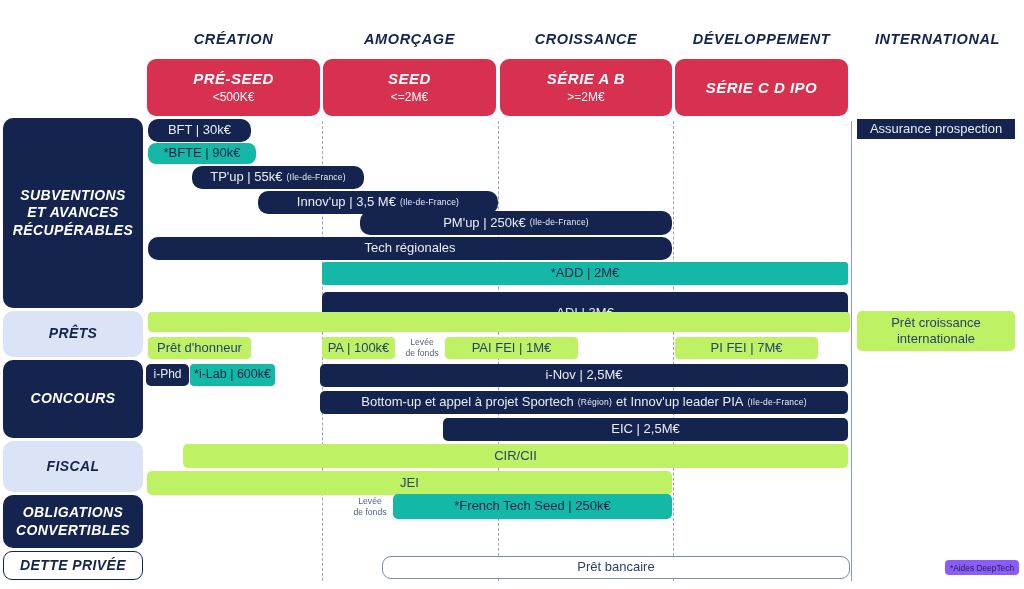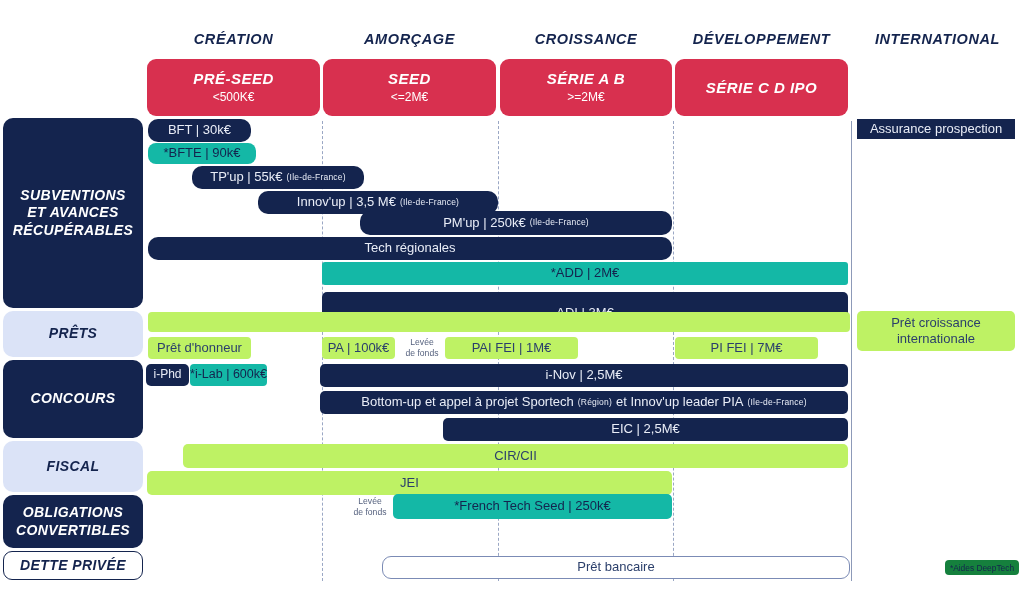--- a/index.html
+++ b/index.html
@@ -57,21 +57,21 @@
   }
 
   
   .vdash{
     border-left:1.3px dashed #9aa7c4;
   }
   .vsolid{
     border-left:1.3px solid #8d9ab8;
   }
   .footnote{
-    background:#15803d;color:#14244e;border-radius:4px;font-size:8.4px;
+    background:#8b5cf6;color:#14244e;border-radius:4px;font-size:8.4px;
     display:flex;align-items:center;justify-content:center;white-space:nowrap;
   }
 </style>
 </head>
 <body>
 
 <div class="canvas">
 
   <div class="abs stage-title" style="left:147px;top:28px;width:173px;height:22px;">CRÉATION</div>
   <div class="abs stage-title" style="left:323px;top:28px;width:173px;height:22px;">AMORÇAGE</div>
@@ -157,21 +157,21 @@
   <div class="abs bar lightblue" style="left:675px;top:337px;width:143px;height:22px;border-radius:4px;">
     <span>PI FEI | 7M€</span>
   </div>
   <div class="abs bar lightblue" style="left:857px;top:311px;width:158px;height:40px;border-radius:5px;white-space:normal;line-height:1.25;">
     <span>Prêt croissance internationale</span>
   </div>
 
   <div class="abs bar navy" style="left:146px;top:364px;width:43px;height:22px;border-radius:5px;font-size:12px;padding:0 4px;">
     <span>i-Phd</span>
   </div>
-  <div class="abs bar yellow" style="left:190px;top:364px;width:77px;height:22px;border-radius:4px;font-size:12.5px;padding:0 4px;">
+  <div class="abs bar yellow" style="left:190px;top:364px;width:85px;height:22px;border-radius:4px;font-size:12.5px;padding:0 4px;">
     <span>*i-Lab | 600k€</span>
   </div>
   <div class="abs bar navy" style="left:320px;top:364px;width:528px;height:23px;border-radius:5px;">
     <span>i-Nov | 2,5M€</span>
   </div>
   <div class="abs bar navy" style="left:320px;top:391px;width:528px;height:23px;border-radius:5px;">
     <span>Bottom-up et appel à projet Sportech</span>
     <span class="sub">(Région)</span>
     <span style="margin-left:4px;">et Innov'up leader PIA</span>
     <span class="sub">(Ile-de-France)</span>

